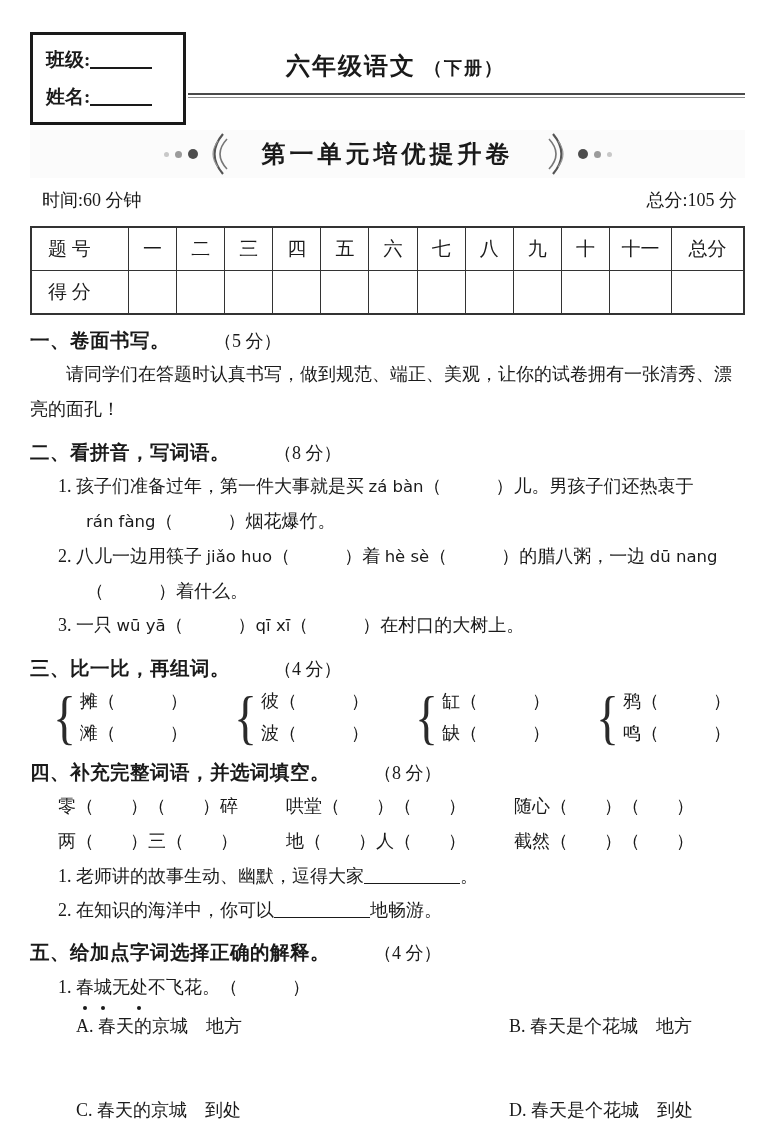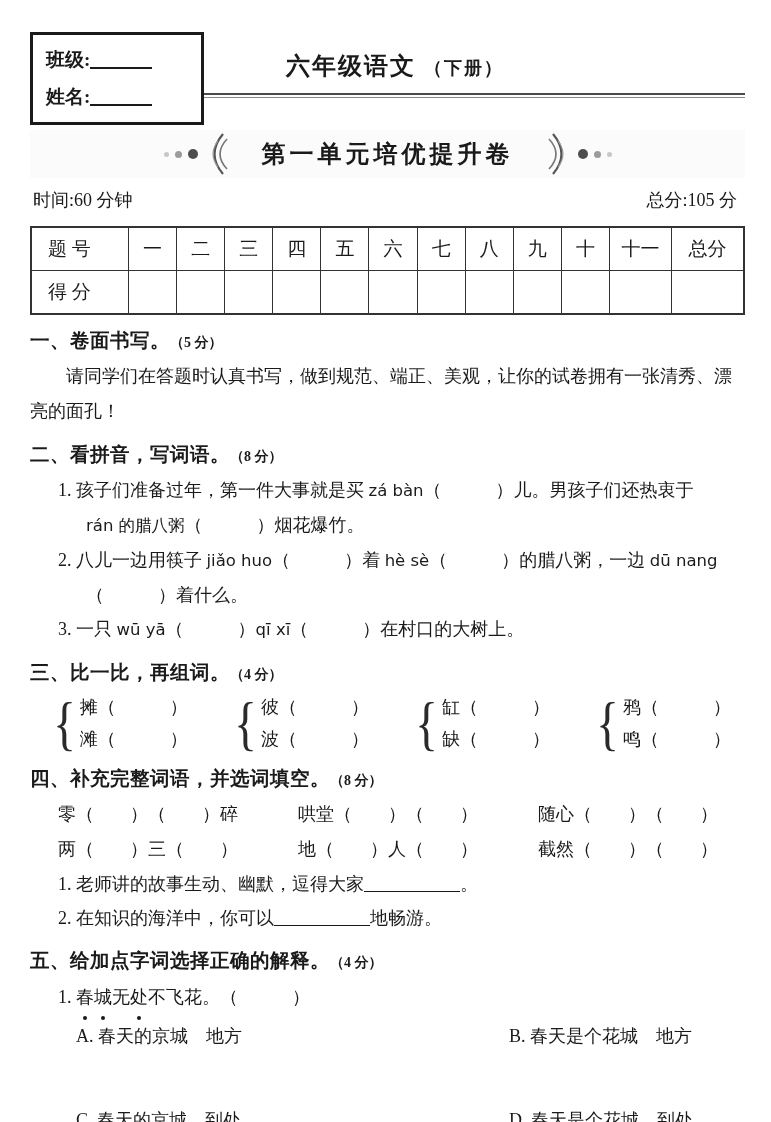--- a/index.html
+++ b/index.html
@@ -6,21 +6,21 @@
   body {
     width:771px; height:1122px; overflow:hidden; position:relative;
     background:#ffffff; color:#1a1a1a;
     font-family:"Liberation Serif", serif; font-size:18px;
   }
   .page { padding:0 26px 0 30px; }
 
   
   .header { position:relative; height:130px; }
   .info-box {
-    position:absolute; left:0; top:32px; width:174px; height:93px;
+    position:absolute; left:0; top:32px; width:156px; height:93px;
     border:3px solid #1a1a1a; background:#fff; z-index:2;
     display:flex; flex-direction:column; justify-content:space-evenly;
     padding:2px 10px 2px 13px;
   }
   .info-row { font-size:19px; font-weight:bold; white-space:nowrap; }
   .write-line { display:inline-block; width:62px; height:1em; border-bottom:2px solid #1a1a1a; vertical-align:-3px; }
   .book-title-wrap { position:absolute; left:256px; top:50px; white-space:nowrap; }
   .book-title { font-family:"Liberation Sans", sans-serif; font-weight:bold; font-size:24px; letter-spacing:2px; }
   .book-volume { font-family:Liberation Mono, monospace; font-weight:bold; font-size:18px; margin-left:8px; letter-spacing:2px; }
   .double-rule { position:absolute; left:158px; right:0; top:93px; height:5px;
@@ -31,36 +31,36 @@
   .banner-title { font-family:"Liberation Sans", sans-serif; font-weight:bold; font-size:24px; letter-spacing:4px; margin:0 30px; }
   .dots { display:flex; align-items:center; gap:6px; }
   .dot { border-radius:50%; }
   .d1 { width:5px; height:5px; background:#c8c8c8; }
   .d2 { width:7px; height:7px; background:#9b9b9b; }
   .d3 { width:10px; height:10px; background:#4d4d4d; }
   .orn { width:26px; height:46px; margin:0 4px; }
   .orn.right { transform:scaleX(-1); }
 
   
-  .meta { display:flex; justify-content:space-between; font-size:18px; margin:10px 8px 0 3px; }
+  .meta { display:flex; justify-content:space-between; font-size:18px; margin:10px 8px 0 12px; }
 
   
   .score-table { border:2px solid #333; margin-top:14px; }
   .score-row { display:grid; grid-template-columns:96px repeat(10,1fr) 62px 72px; }
   .score-row + .score-row { border-top:1.5px solid #333; }
   .score-row > div {
     height:42px; display:flex; align-items:center; justify-content:center;
     font-size:19px; border-left:1.5px solid #333;
   }
   .score-row > div:first-child { border-left:none; justify-content:flex-start; padding-left:16px; }
 
   
   .sec { margin-top:9px; }
   .sec-title { font-family:"Liberation Sans", sans-serif; font-weight:bold; font-size:19.5px; line-height:32px; letter-spacing:0.5px; }
-  .pts { font-family:"Liberation Serif", serif; font-weight:bold; font-size:14px; letter-spacing:0; }
+  .pts { font-family:"Liberation Serif", serif; font-weight:normal; font-size:18px; letter-spacing:0;margin-left:44px; }
   .para { line-height:35px; text-indent:2em; }
   .line { line-height:34px; padding-left:28px; }
   .line.cont { padding-left:56px; }
   .py { font-family:"DejaVu Sans", sans-serif; font-size:16.5px; }
   .cn { }
 
   
   .em-dot { position:relative; display:inline-block; }
   .em-dot::after { content:""; position:absolute; left:50%; bottom:-5px; width:4px; height:4px;
     margin-left:-2px; border-radius:50%; background:#1a1a1a; }
@@ -69,21 +69,21 @@
   .ul-blank { display:inline-block; width:96px; height:1em; border-bottom:1.5px solid #1a1a1a; vertical-align:-2px; }
 
   
   .pairs { display:flex; justify-content:space-between; padding:4px 14px 2px 20px; }
   .pair { display:flex; align-items:center; }
   .brace { font-size:60px; font-weight:400; color:#2a2a2a; line-height:0.9;
     transform:scale(0.8,1.0); font-family:"Liberation Serif", serif; margin-right:1px; }
   .pair-col { display:flex; flex-direction:column; gap:8px; font-size:18px; }
 
   
-  .word-row { display:grid; grid-template-columns:228px 228px 1fr; padding-left:28px; line-height:35px;gap:12px; }
+  .word-row { display:grid; grid-template-columns:228px 228px 1fr; padding-left:28px; line-height:35px; }
 
   
   .opts { display:grid; grid-template-columns:385px 1fr; padding-left:46px;gap:48px; }
   .opts > div { line-height:36px; }
   .stem { line-height:36px; padding-left:28px; margin-bottom:3px; }
 </style>
 </head>
 <body>
 
 <div class="page">
@@ -170,21 +170,21 @@
       <span>一、卷面书写。</span><span class="pts">（5 分）</span>
     </div>
     <div class="para">请同学们在答题时认真书写，做到规范、端正、美观，让你的试卷拥有一张清秀、漂亮的面孔！</div>
   </div>
 
   <div class="sec">
     <div class="sec-title">
       <span>二、看拼音，写词语。</span><span class="pts">（8 分）</span>
     </div>
     <div class="line"><span class="cn">1. 孩子们准备过年，第一件大事就是买 </span><span class="py">zá bàn</span><span class="cn">（　　　）儿。男孩子们还热衷于</span></div>
-    <div class="line cont"><span class="py">rán 的腊八粥</span><span class="cn">（　　　）烟花爆竹。</span></div>
+    <div class="line cont"><span class="py">rán fàng</span><span class="cn">（　　　）烟花爆竹。</span></div>
     <div class="line"><span class="cn">2. 八儿一边用筷子 </span><span class="py">jiǎo huo</span><span class="cn">（　　　）着 </span><span class="py">hè sè</span><span class="cn">（　　　）的腊八粥，一边 </span><span class="py">dū nang</span></div>
     <div class="line cont"><span class="cn">（　　　）着什么。</span></div>
     <div class="line"><span class="cn">3. 一只 </span><span class="py">wū yā</span><span class="cn">（　　　）</span><span class="py">qī xī</span><span class="cn">（　　　）在村口的大树上。</span></div>
   </div>
 
   <div class="sec">
     <div class="sec-title">
       <span>三、比一比，再组词。</span><span class="pts">（4 分）</span>
     </div>
     <div class="pairs">

